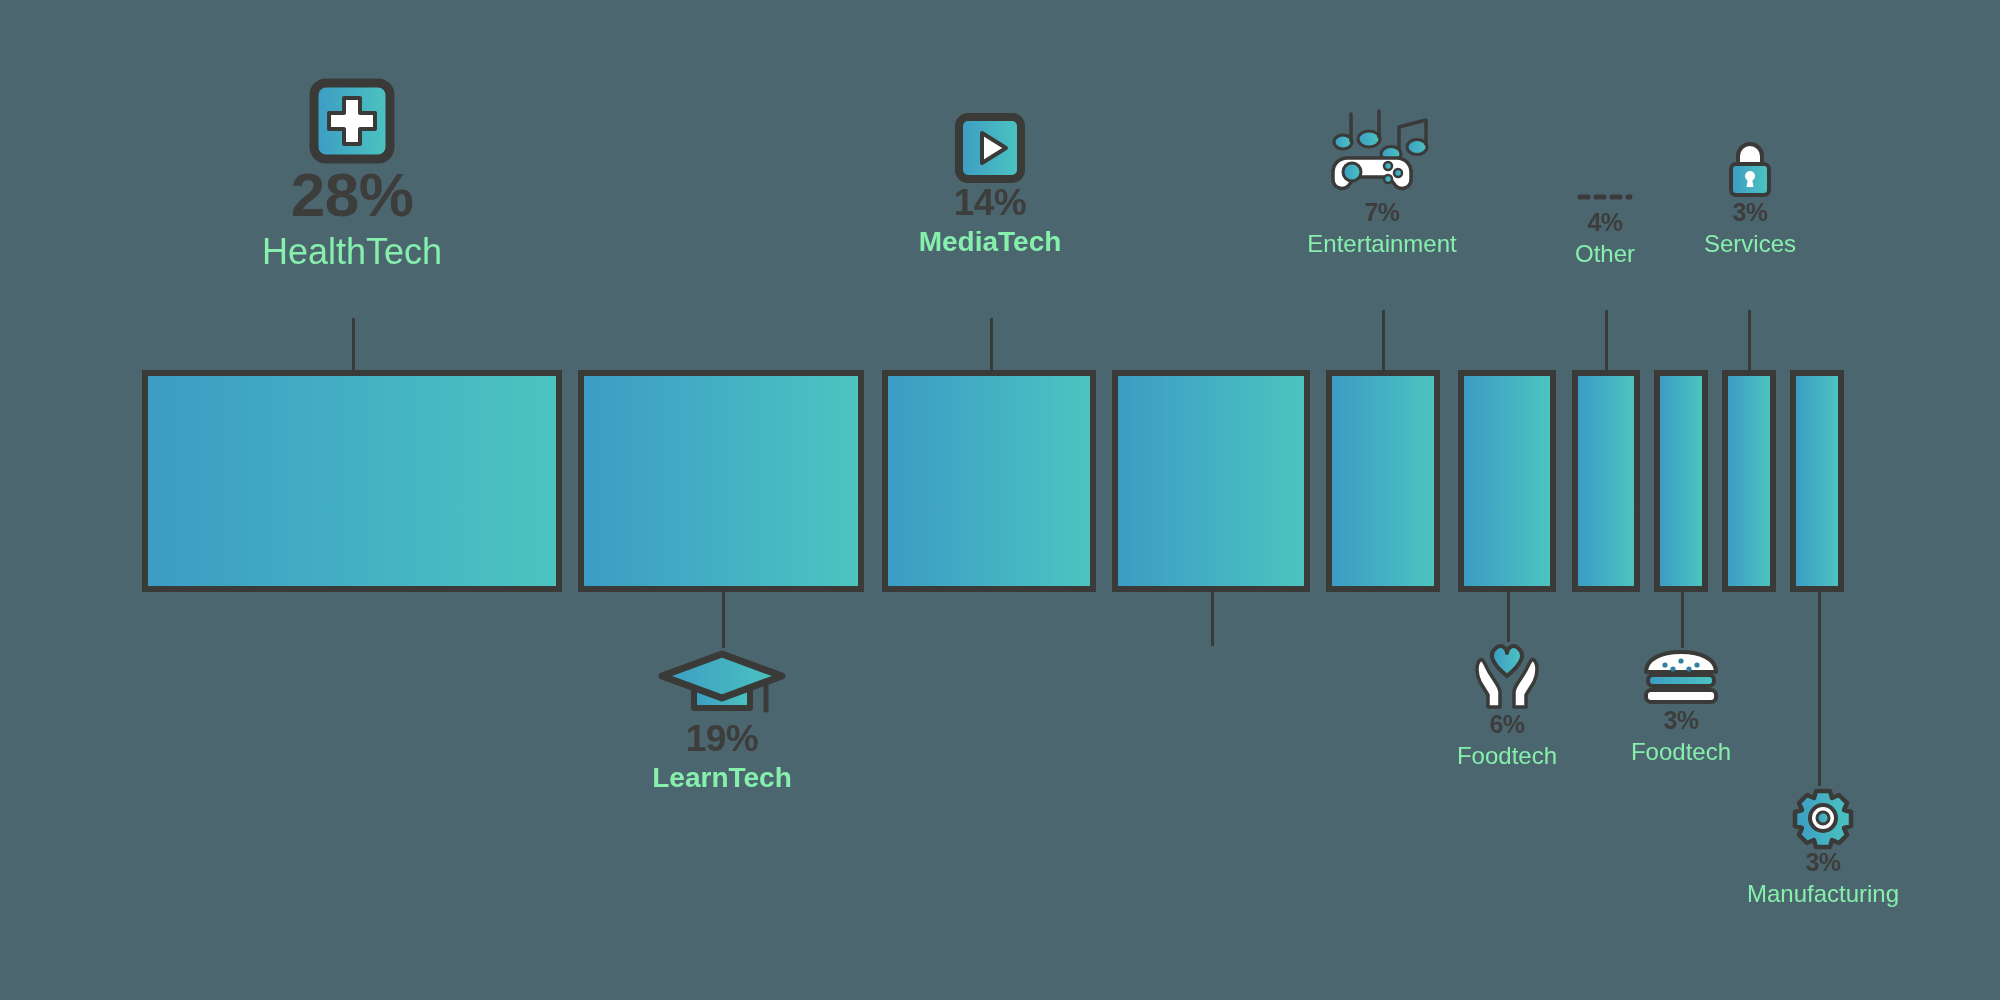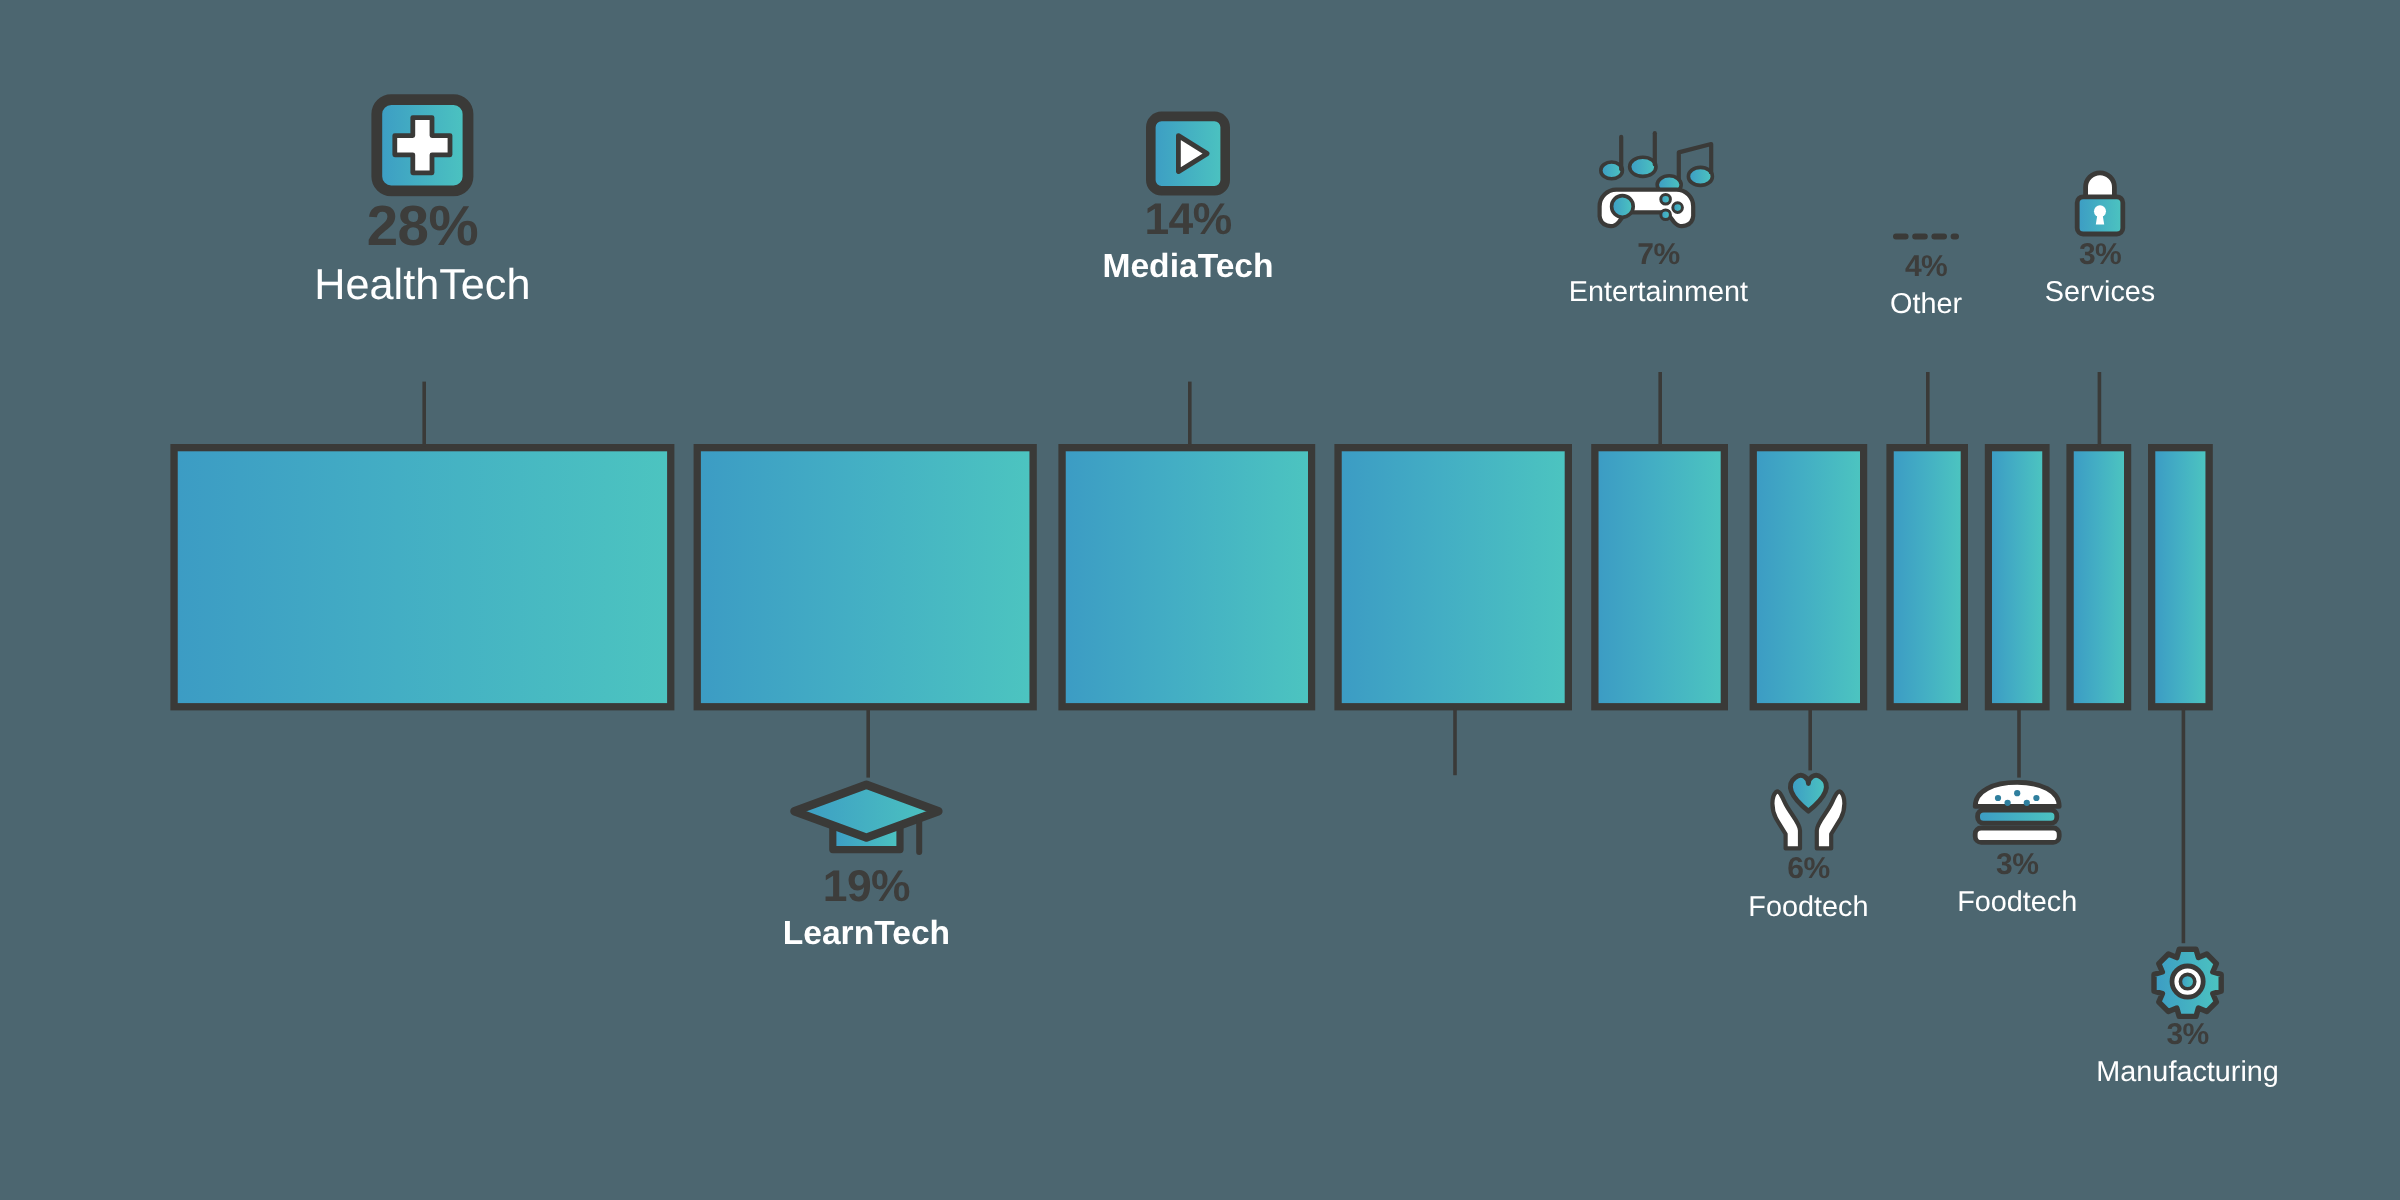--- a/index.html
+++ b/index.html
@@ -25,28 +25,28 @@
 
   .grp { position:absolute; text-align:center; }
   .pct {
     color:#3d3d3b;
     font-weight:bold;
     letter-spacing:-0.5px;
     line-height:1;
     white-space:nowrap;
   }
   .name {
-    color:#ffffff;
+    color:#86efac;
     line-height:1.1;
     white-space:nowrap;
     margin-top:6px;
   }
   .ico { display:block; margin:0 auto; }
 
-  .big .pct  { font-size:47px; }
+  .big .pct  { font-size:62px; }
   .big .name { font-size:36px; }
   .mid .pct  { font-size:37px; }
   .mid .name { font-size:28px;font-weight:bold; }
   .sml .pct  { font-size:25px; }
   .sml .name { font-size:24px; }
 </style>
 </head>
 <body>
 
 <div id="stage">
@@ -82,21 +82,21 @@
             <stop offset="1" stop-color="#4cc4c0"></stop>
           </linearGradient>
         </defs>
       <rect x="5" y="5" width="76" height="76" rx="12" fill="url(#gH)" stroke="#3a3a38" stroke-width="9"></rect>
       <path d="M35 20 h16 v15 h15 v16 h-15 v15 h-16 v-15 h-15 v-16 h15 z" fill="#ffffff" stroke="#3a3a38" stroke-width="4" stroke-linejoin="round"></path>
     </svg>
     <div class="pct">28%</div>
     <div class="name">HealthTech</div>
   </div>
 
-  <div class="grp mid" style="left:840px; top:92px; width:300px;">
+  <div class="grp mid" style="left:840px; top:112px; width:300px;">
     <svg class="ico" width="72" height="72" viewBox="0 0 72 72">
       <defs>
           <linearGradient id="gM" x1="0" y1="0" x2="1" y2="0">
         <stop offset="0" stop-color="#3c9cc4"></stop>
             <stop offset="1" stop-color="#4cc4c0"></stop>
           </linearGradient>
         </defs>
       <rect x="5" y="5" width="62" height="62" rx="9" fill="url(#gM)" stroke="#3a3a38" stroke-width="8"></rect>
       <path d="M28 21 L52 36 L28 51 Z" fill="#ffffff" stroke="#3a3a38" stroke-width="4" stroke-linejoin="round"></path>
     </svg>

